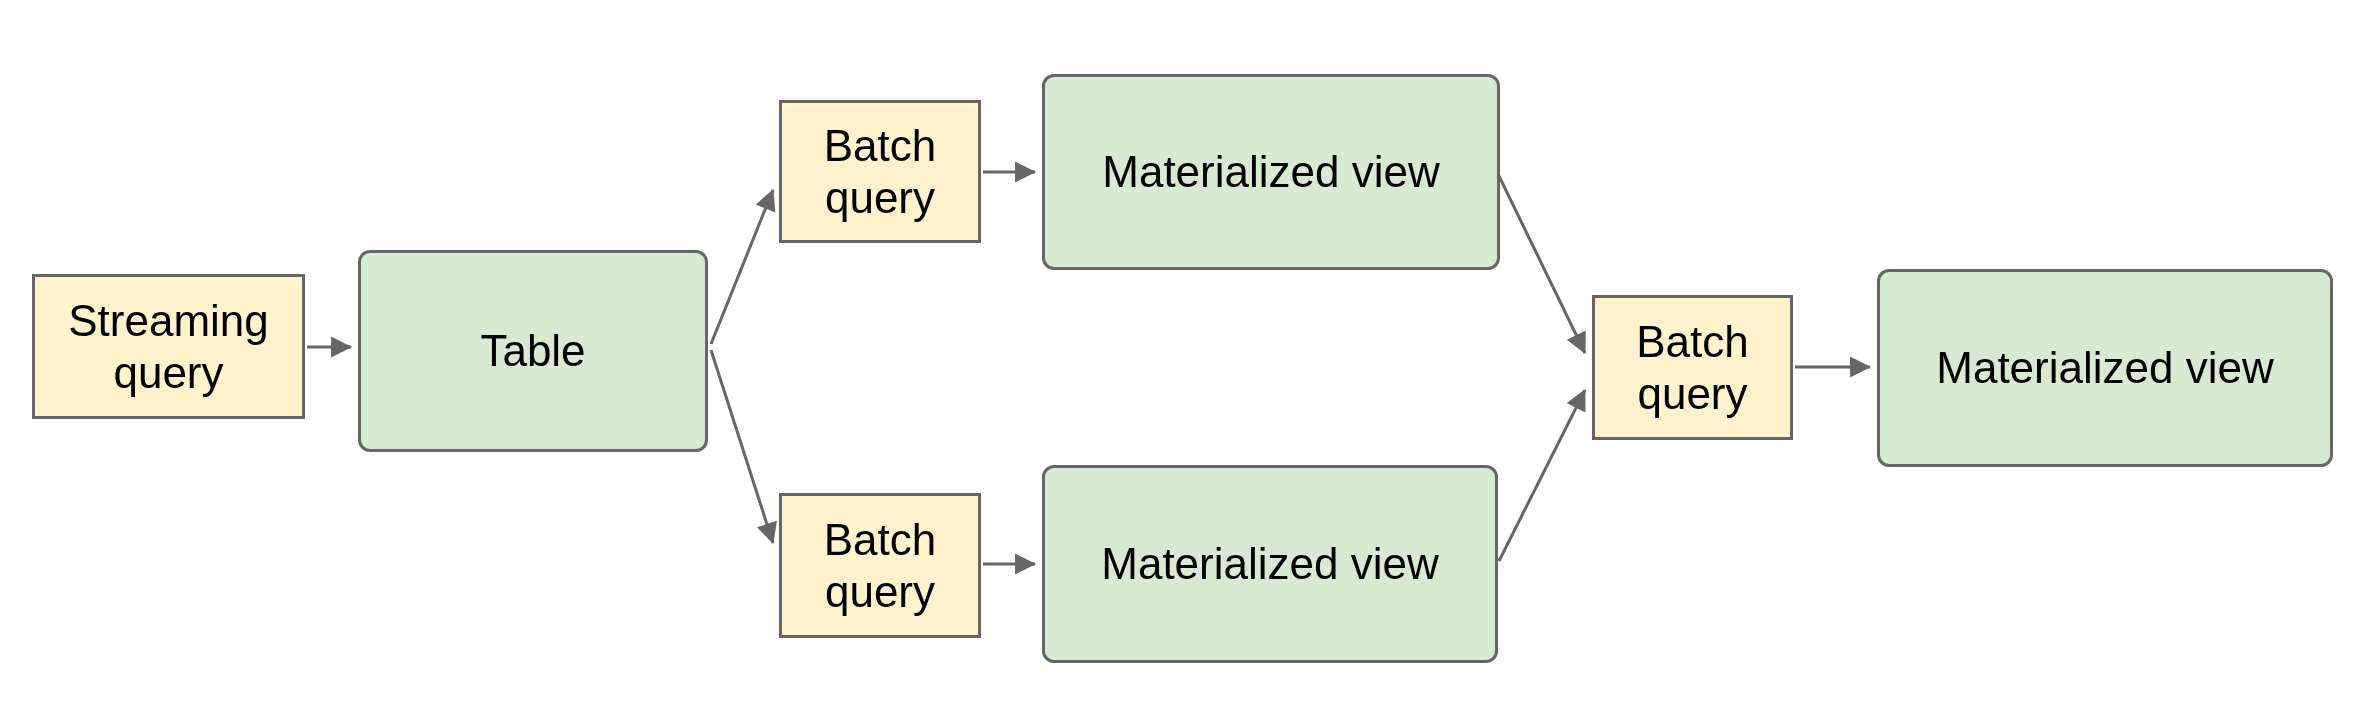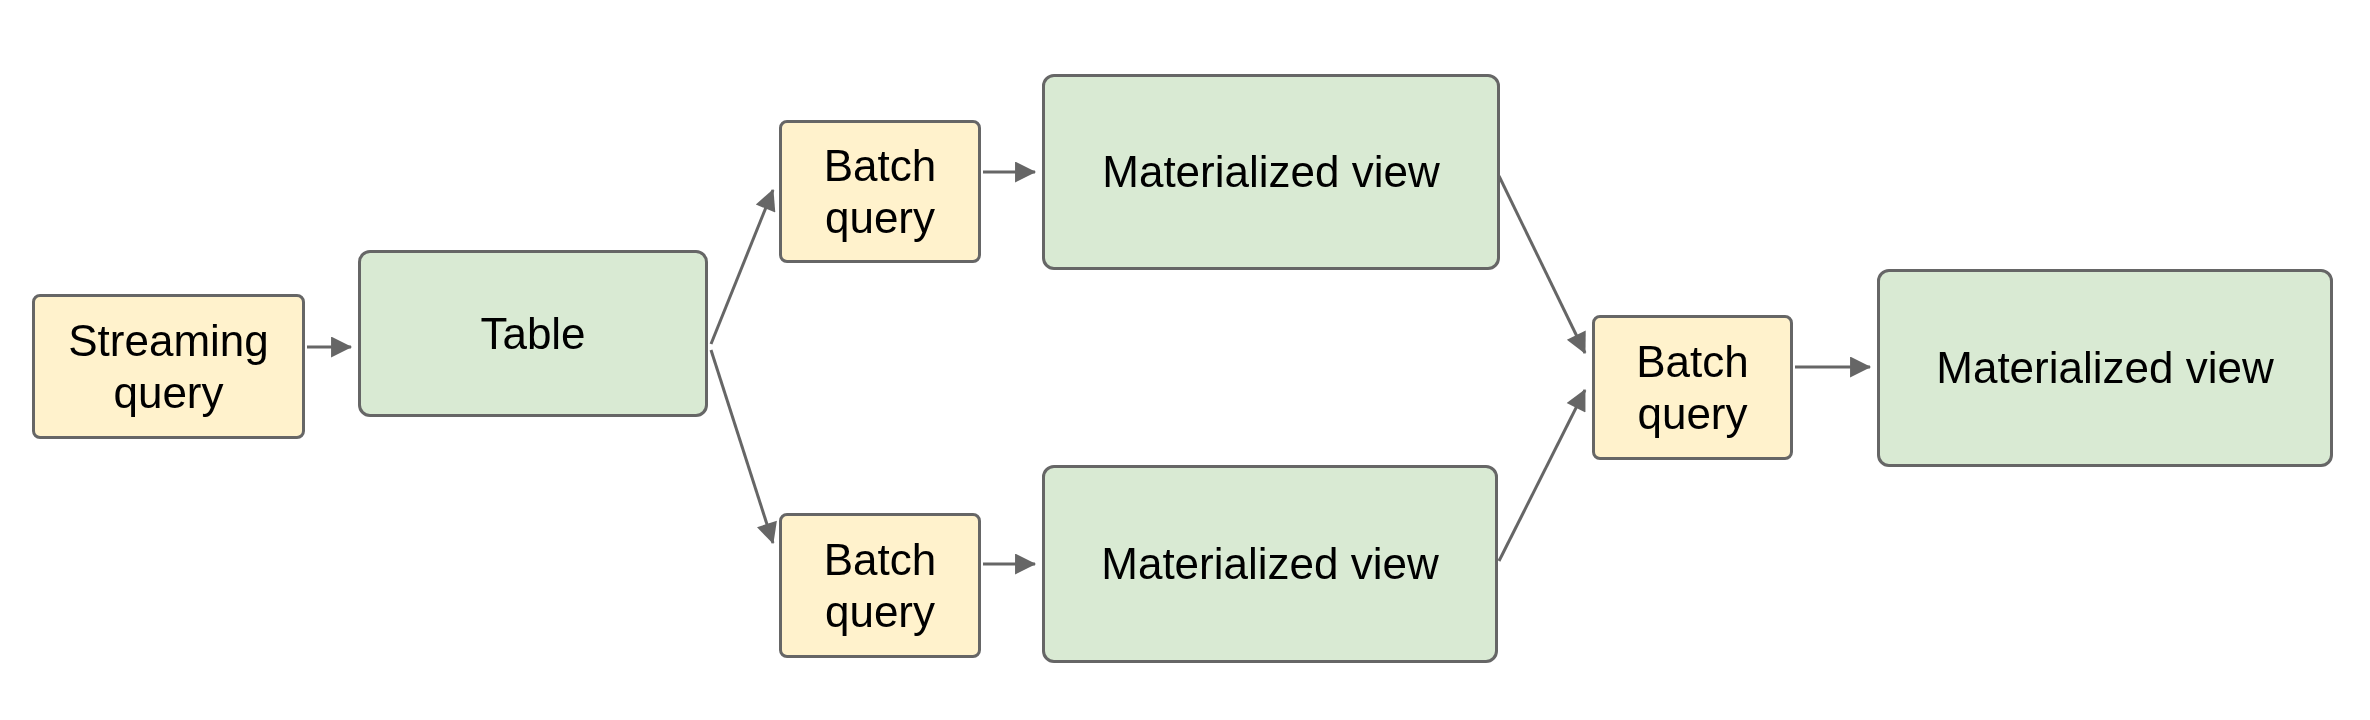--- a/index.html
+++ b/index.html
@@ -30,22 +30,21 @@
     text-align: center;
     box-sizing: border-box;
     border: 3px solid #666666;
     color: #000000;
     font-size: 44px;
     line-height: 1.18;
     padding: 4px 10px;
   }
   .node-query {
     background: #fff2cc;
-    border-radius: 8px;
-    margin-top: 20px;
+    border-radius: 0;
   }
   .node-store {
     background: #d9ead3;
     border-radius: 12px;
   }
   .edge-line {
     stroke: #666666;
     stroke-width: 3;
     fill: none;
   }
@@ -68,21 +67,21 @@
     <line class="edge-line" x1="983" y1="564" x2="1035" y2="564" marker-end="url(#arrowhead)"></line>
     <line class="edge-line" x1="1499" y1="176" x2="1585" y2="353" marker-end="url(#arrowhead)"></line>
     <line class="edge-line" x1="1499" y1="561" x2="1585" y2="390" marker-end="url(#arrowhead)"></line>
     <line class="edge-line" x1="1795" y1="367" x2="1870" y2="367" marker-end="url(#arrowhead)"></line>
   </svg>
 
   <div class="node node-query" style="left:32px; top:274px; width:273px; height:145px;">
     <span>Streaming query</span>
   </div>
 
-  <div class="node node-store" style="left:358px; top:250px; width:350px; height:167px;">
+  <div class="node node-store" style="left:358px; top:250px; width:350px; height:202px;">
     <span>Table</span>
   </div>
 
   <div class="node node-query" style="left:779px; top:100px; width:202px; height:143px;">
     <span>Batch query</span>
   </div>
 
   <div class="node node-store" style="left:1042px; top:74px; width:458px; height:196px;">
     <span>Materialized view</span>
   </div>

